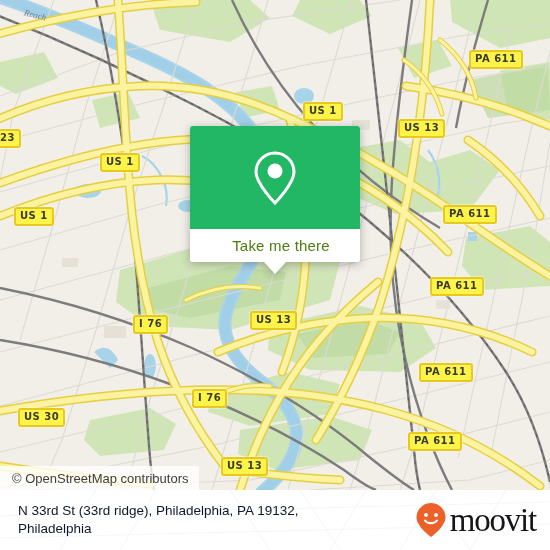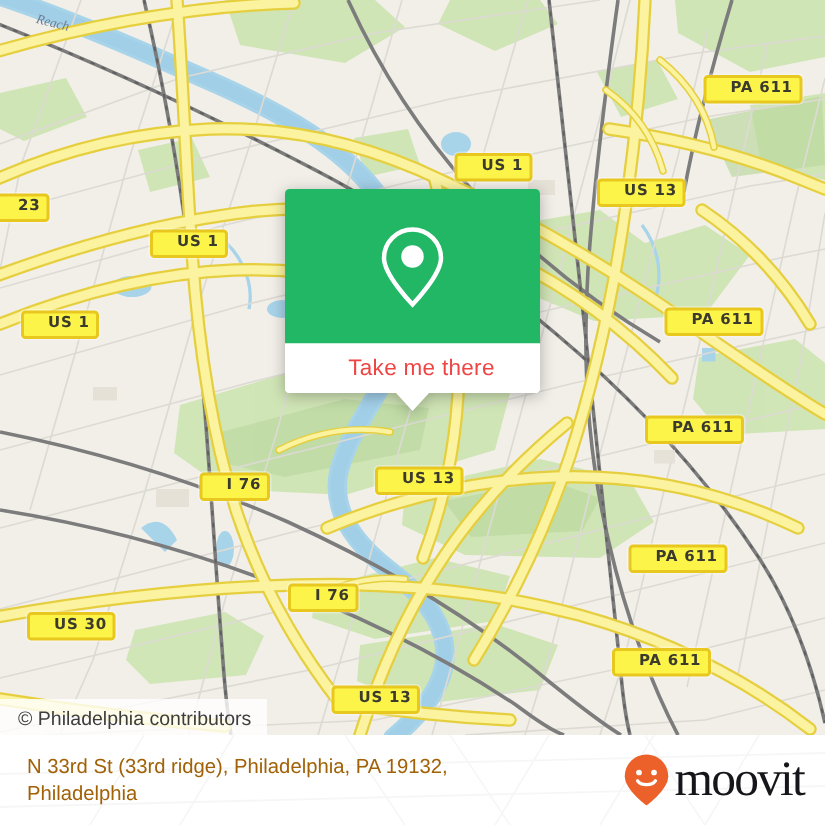--- a/index.html
+++ b/index.html
@@ -36,21 +36,21 @@
   .shield {
     position: absolute;
     background: #fdf44a;
     border: 2px solid #e8c81e;
     border-radius: 3px;
     color: #3b3b2d;
     font-family: "DejaVu Sans", sans-serif;
     font-weight: bold;
     font-size: 10px;
     line-height: 12px;
-    padding: 1px 4px 2px 16px;
+    padding: 1px 4px 2px 4px;
     white-space: nowrap;
     letter-spacing: 0.5px;
     box-shadow: 0 0 0 1px rgba(255,255,255,0.35);
   }
 
   
   .water-label {
     position: absolute;
     color: #6d7f93;
     font-family: "Liberation Serif", serif;
@@ -95,21 +95,21 @@
     align-items: center;
     justify-content: center;
   }
   .pin-icon { display: block; }
   .callout-action {
     height: 33px;
     background: #ffffff;
     display: flex;
     align-items: center;
     justify-content: center;
-    color: #ef4444;
+    color: #4d7c0f;
     font-size: 15px;
     letter-spacing: 0.2px;
     padding-left: 12px;
   }
   .callout-tail {
     position: absolute;
     left: 85px;
     top: 136px;
     width: 0;
     height: 0;
@@ -139,21 +139,21 @@
     position: relative;
     width: 550px;
     height: 60px;
     display: flex;
     align-items: center;
     justify-content: space-between;
     padding: 0 14px 0 18px;
     box-sizing: border-box;
   }
   .footer-address {
-    color: #a16207;
+    color: #0f172a;
     font-size: 13.5px;
     line-height: 18px;
     max-width: 330px;
   }
   .brand {
     display: flex;
     align-items: center;
     gap: 3px;
   }
   .brand-word {
@@ -336,21 +336,21 @@
         <div class="shield" style="left: 250px; top: 311px;">US 13</div>
         <div class="shield" style="left: 133px; top: 315px;">I 76</div>
         <div class="shield" style="left: 192px; top: 389px;">I 76</div>
         <div class="shield" style="left: 419px; top: 363px;">PA 611</div>
         <div class="shield" style="left: 18px; top: 388px; margin-top: 20px;">US 30</div>
         <div class="shield" style="left: 408px; top: 432px;">PA 611</div>
         <div class="shield" style="left: 221px; top: 457px;">US 13</div>
       </div>
 
     <div class="attrib">
-      <span>© Philadelphia contributors</span>
+      <span>© OpenStreetMap contributors</span>
     </div>
 
     <div class="callout">
       <div class="callout-body">
         <div class="callout-green">
           <svg class="pin-icon" width="46" height="56" viewBox="0 0 46 56">
             <path d="M23 3 C12.5 3 4 11.5 4 22 C4 33.5 23 53 23 53 C23 53 42 33.5 42 22 C42 11.5 33.5 3 23 3 Z" fill="none" stroke="#ffffff" stroke-width="3"></path>
             <circle cx="23" cy="21" r="7.5" fill="#ffffff"></circle>
           </svg>
         </div>

